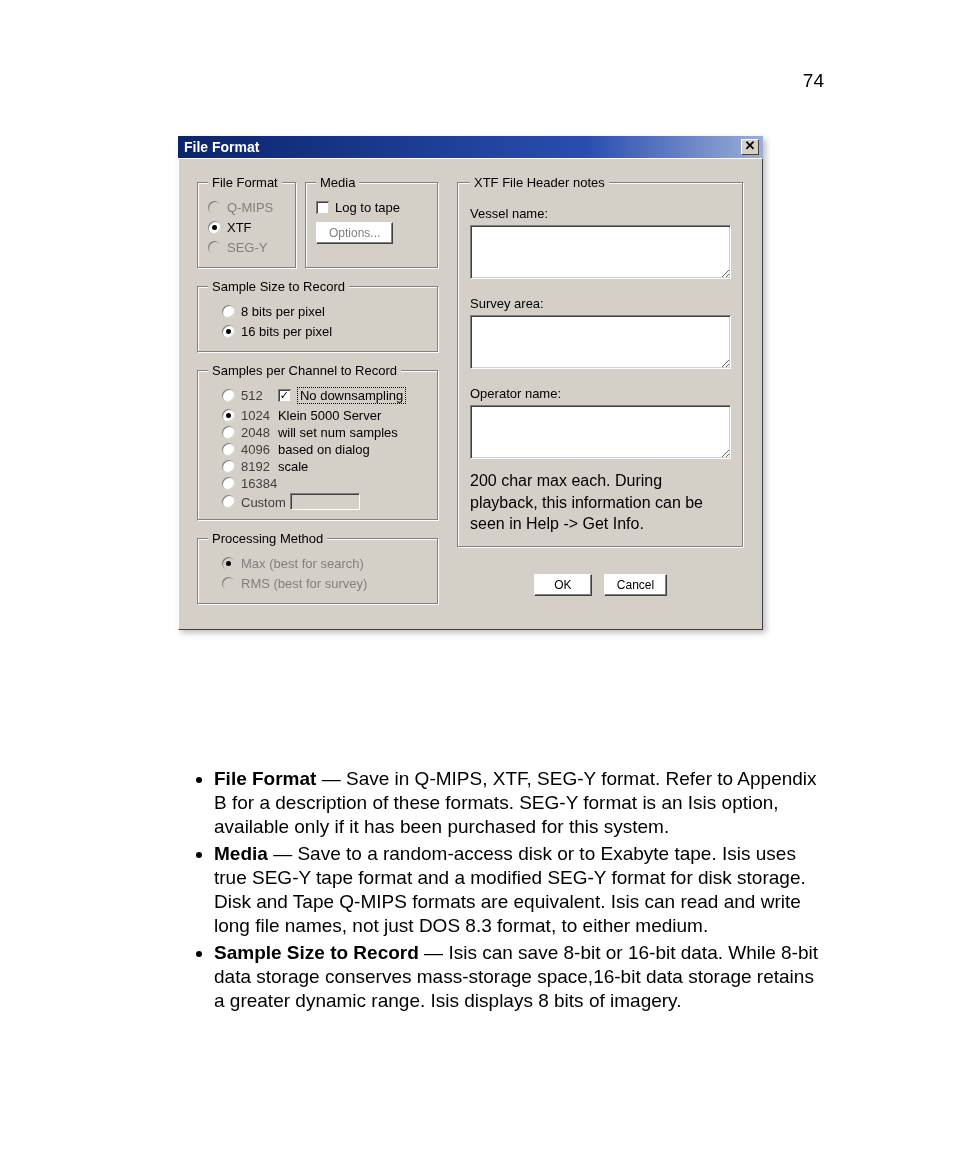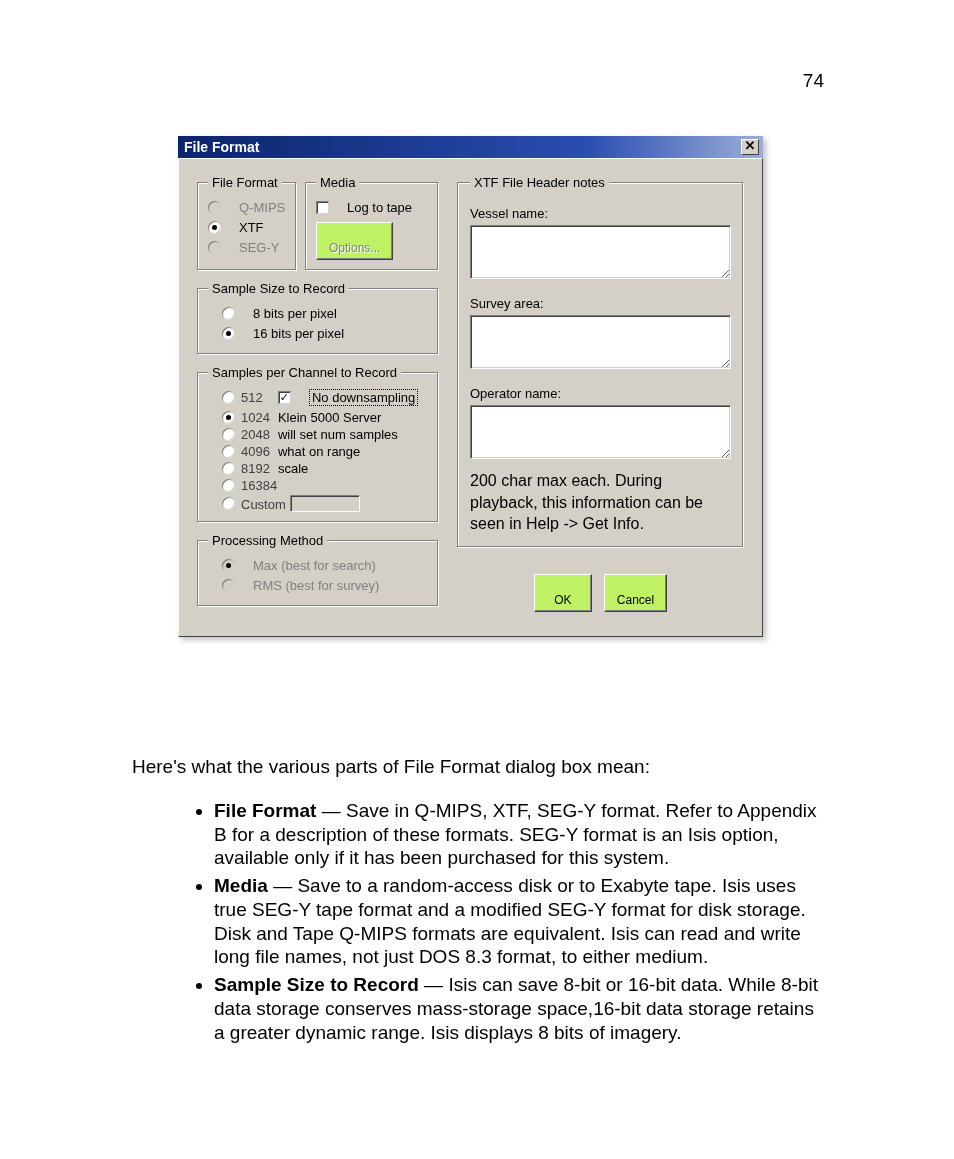--- a/index.html
+++ b/index.html
@@ -82,21 +82,21 @@
     background: #d4d0c8;
     font-size: 13px;
   }
   .row-top { display: flex; gap: 8px; }
   .row-top fieldset.grp { margin-bottom: 10px; }
   .row-top .ff-box { width: 100px; }
   .row-top .media-box { flex: 1; }
   .radio-row, .check-row {
     display: flex;
     align-items: center;
-    gap: 18px;
+    gap: 6px;
     margin: 2px 0;
     min-height: 18px;
   }
   .radio-ind, .check-ind {
     width: 13px;
     height: 13px;
     flex: none;
     display: inline-flex;
     align-items: center;
     justify-content: center;
@@ -116,26 +116,26 @@
   .check-ind {
     background: #fff;
     box-shadow: inset 1px 1px 0 #808080, inset -1px -1px 0 #d4d0c8, inset 2px 2px 0 #404040;
     font-size: 11px;
     line-height: 11px;
     color: #000;
   }
   .disabled { color: #808080; }
   .disabled .radio-ind { background: #d4d0c8; }
   .btn {
-    background: #bef264;
+    background: #ffffff;
     border: 1px solid #fff;
     border-right-color: #404040;
     border-bottom-color: #404040;
     box-shadow: inset -1px -1px 0 #808080;
-    padding: 18px 12px;
+    padding: 2px 12px;
     font-family: Tahoma, Arial, sans-serif;
     font-size: 12px;
     cursor: pointer;
     min-width: 58px;
     height: 22px;
     text-align: center;
   }
   .btn.disabled-btn { color: #808080; text-shadow: 1px 1px 0 #fff; cursor: default; }
   .spc-grid {
     display: grid;
@@ -261,21 +261,21 @@
           <span class="radio-ind selected disabled"></span>
           <span class="spc-num">1024</span>
           <span class="spc-note">Klein 5000 Server</span>
 
           <span class="radio-ind disabled"></span>
           <span class="spc-num">2048</span>
           <span class="spc-note">will set num samples</span>
 
           <span class="radio-ind disabled"></span>
           <span class="spc-num">4096</span>
-          <span class="spc-note">what on range</span>
+          <span class="spc-note">based on dialog</span>
 
           <span class="radio-ind disabled"></span>
           <span class="spc-num">8192</span>
           <span class="spc-note">scale</span>
 
           <span class="radio-ind disabled"></span>
           <span class="spc-num" style="grid-column:2 / span 2;">16384</span>
 
           <span class="radio-ind disabled"></span>
           <span style="grid-column:2 / span 2; display:flex; align-items:flex-end; gap:2px;">
@@ -313,21 +313,20 @@
       </fieldset>
       <div class="okcancel">
         <button class="btn">OK</button>
         <button class="btn">Cancel</button>
       </div>
     </div>
   </div>
 </div>
 
 <div class="doc">
-  <p>Here's what the various parts of File Format dialog box mean:</p>
   <ul>
     <li>
       <b>File Format</b><span> — Save in Q-MIPS, XTF, SEG-Y format. Refer to Appendix B for a description of these formats. SEG-Y format is an Isis option, available only if it has been purchased for this system.</span>
     </li>
     <li>
       <b>Media</b><span> — Save to a random-access disk or to Exabyte tape. Isis uses true SEG-Y tape format and a modified SEG-Y format for disk storage. Disk and Tape Q-MIPS formats are equivalent. Isis can read and write long file names, not just DOS 8.3 format, to either medium.</span>
     </li>
     <li>
       <b>Sample Size to Record</b><span> — Isis can save 8-bit or 16-bit data. While 8-bit data storage conserves mass-storage space,16-bit data storage retains a greater dynamic range. Isis displays 8 bits of imagery.</span>
     </li>

